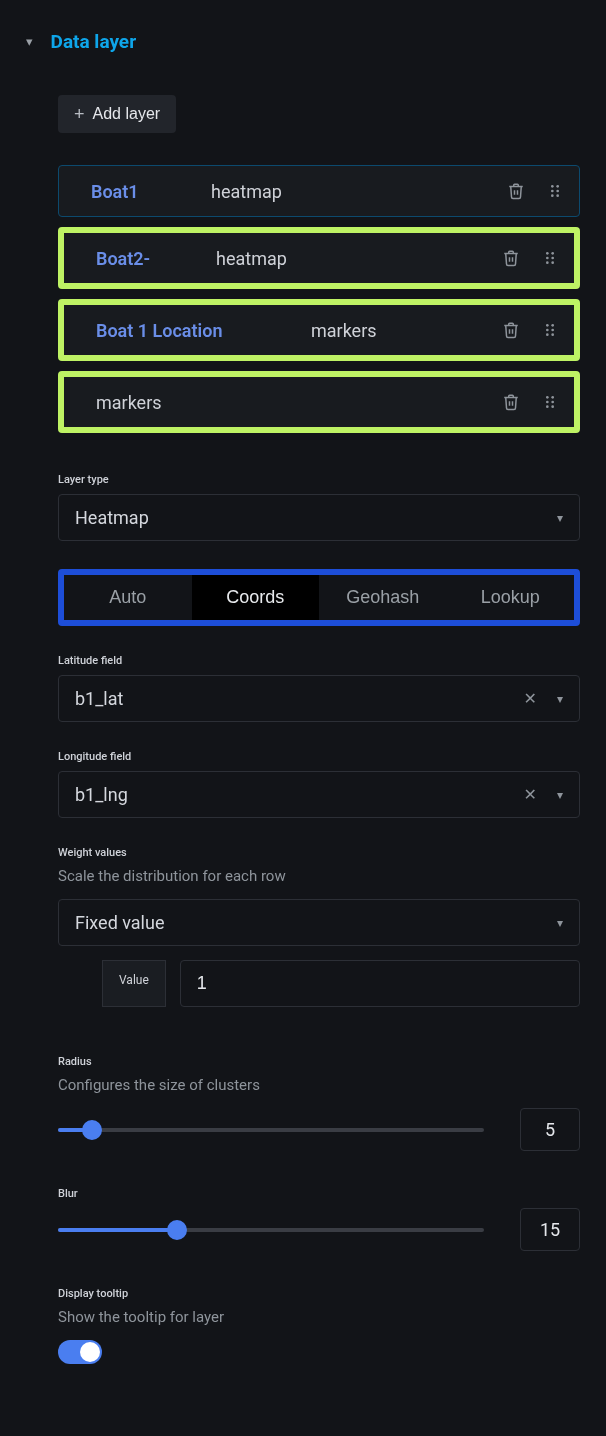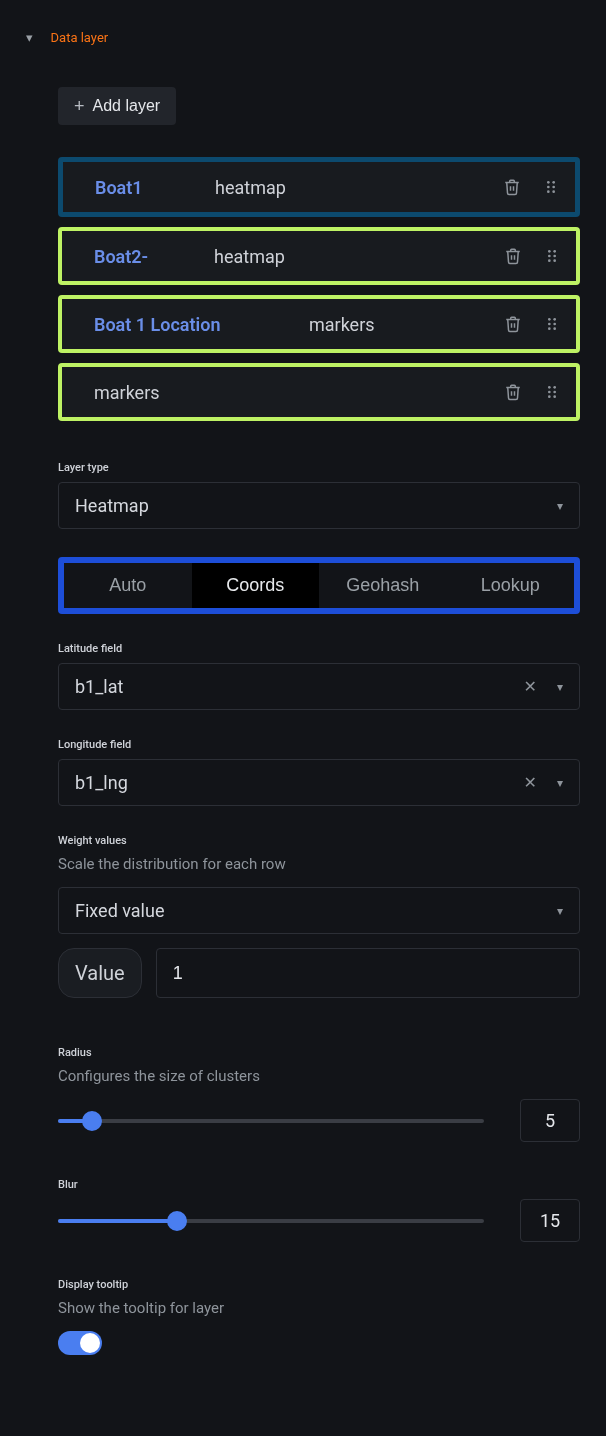--- a/index.html
+++ b/index.html
@@ -19,23 +19,23 @@
     display: flex;
     align-items: center;
     gap: 18px;
     margin-bottom: 42px;
   }
   .section-header .chevron {
     color: #9aa0a6;
     font-size: 13px;
   }
   .section-title {
-    font-size: 13px;
-    font-weight: 400;
-    color: #f97316;
+    font-size: 19px;
+    font-weight: 700;
+    color: #0ea5e9;
   }
   .content {
     padding-left: 32px;
   }
   .add-layer-btn {
     display: inline-flex;
     align-items: center;
     gap: 8px;
     background: #22252b;
     border: none;
@@ -55,27 +55,27 @@
   .layers {
     display: flex;
     flex-direction: column;
     gap: 10px;
     margin-bottom: 40px;
   }
   .layer-row {
     display: flex;
     align-items: center;
     background: #181b1f;
-    border: 4px solid #bef264;
+    border: 6px solid #bef264;
     border-radius: 4px;
     padding: 14px 14px 14px 32px;
     cursor: pointer;
   }
   .layer-row.selected {
-    border: 5px solid #0c4a6e;
+    border: 1px solid #0c4a6e;
   }
   .layer-name {
     color: #6a8ee8;
     font-weight: 600;
     font-size: 18px;
     min-width: 120px;
   }
   .layer-row.wide-name .layer-name { min-width: 215px; }
   .layer-type {
     color: #cfd2d8;
@@ -144,24 +144,25 @@
     color: #e8eaed;
   }
   .value-row {
     display: flex;
     gap: 14px;
     margin-bottom: 48px;
   }
   .value-lbl {
     background: #1a1d22;
     border: 1px solid #2c2f36;
-    border-radius: 16px;
+    border-radius: 0;
     padding: 12px 16px;
     color: #cfd2d8;
-    font-size: 20px;
+    font-size: 12px;
+    margin-left: 44px;
   }
   .text-input {
     flex: 1;
     background: #121418;
     border: 1px solid #2c2f36;
     border-radius: 4px;
     padding: 12px 16px;
     color: #e5e7eb;
     font-size: 18px;
   }

